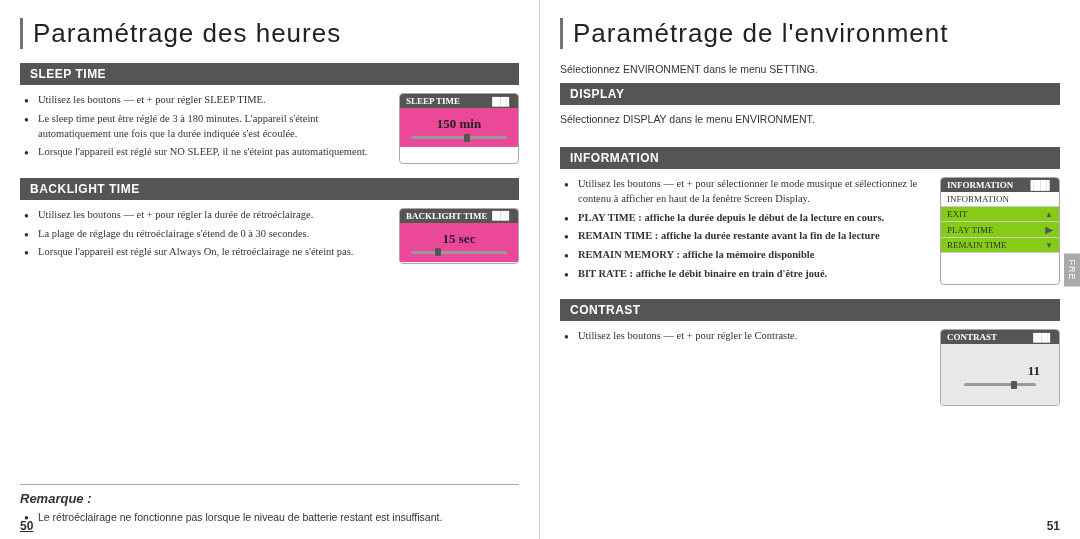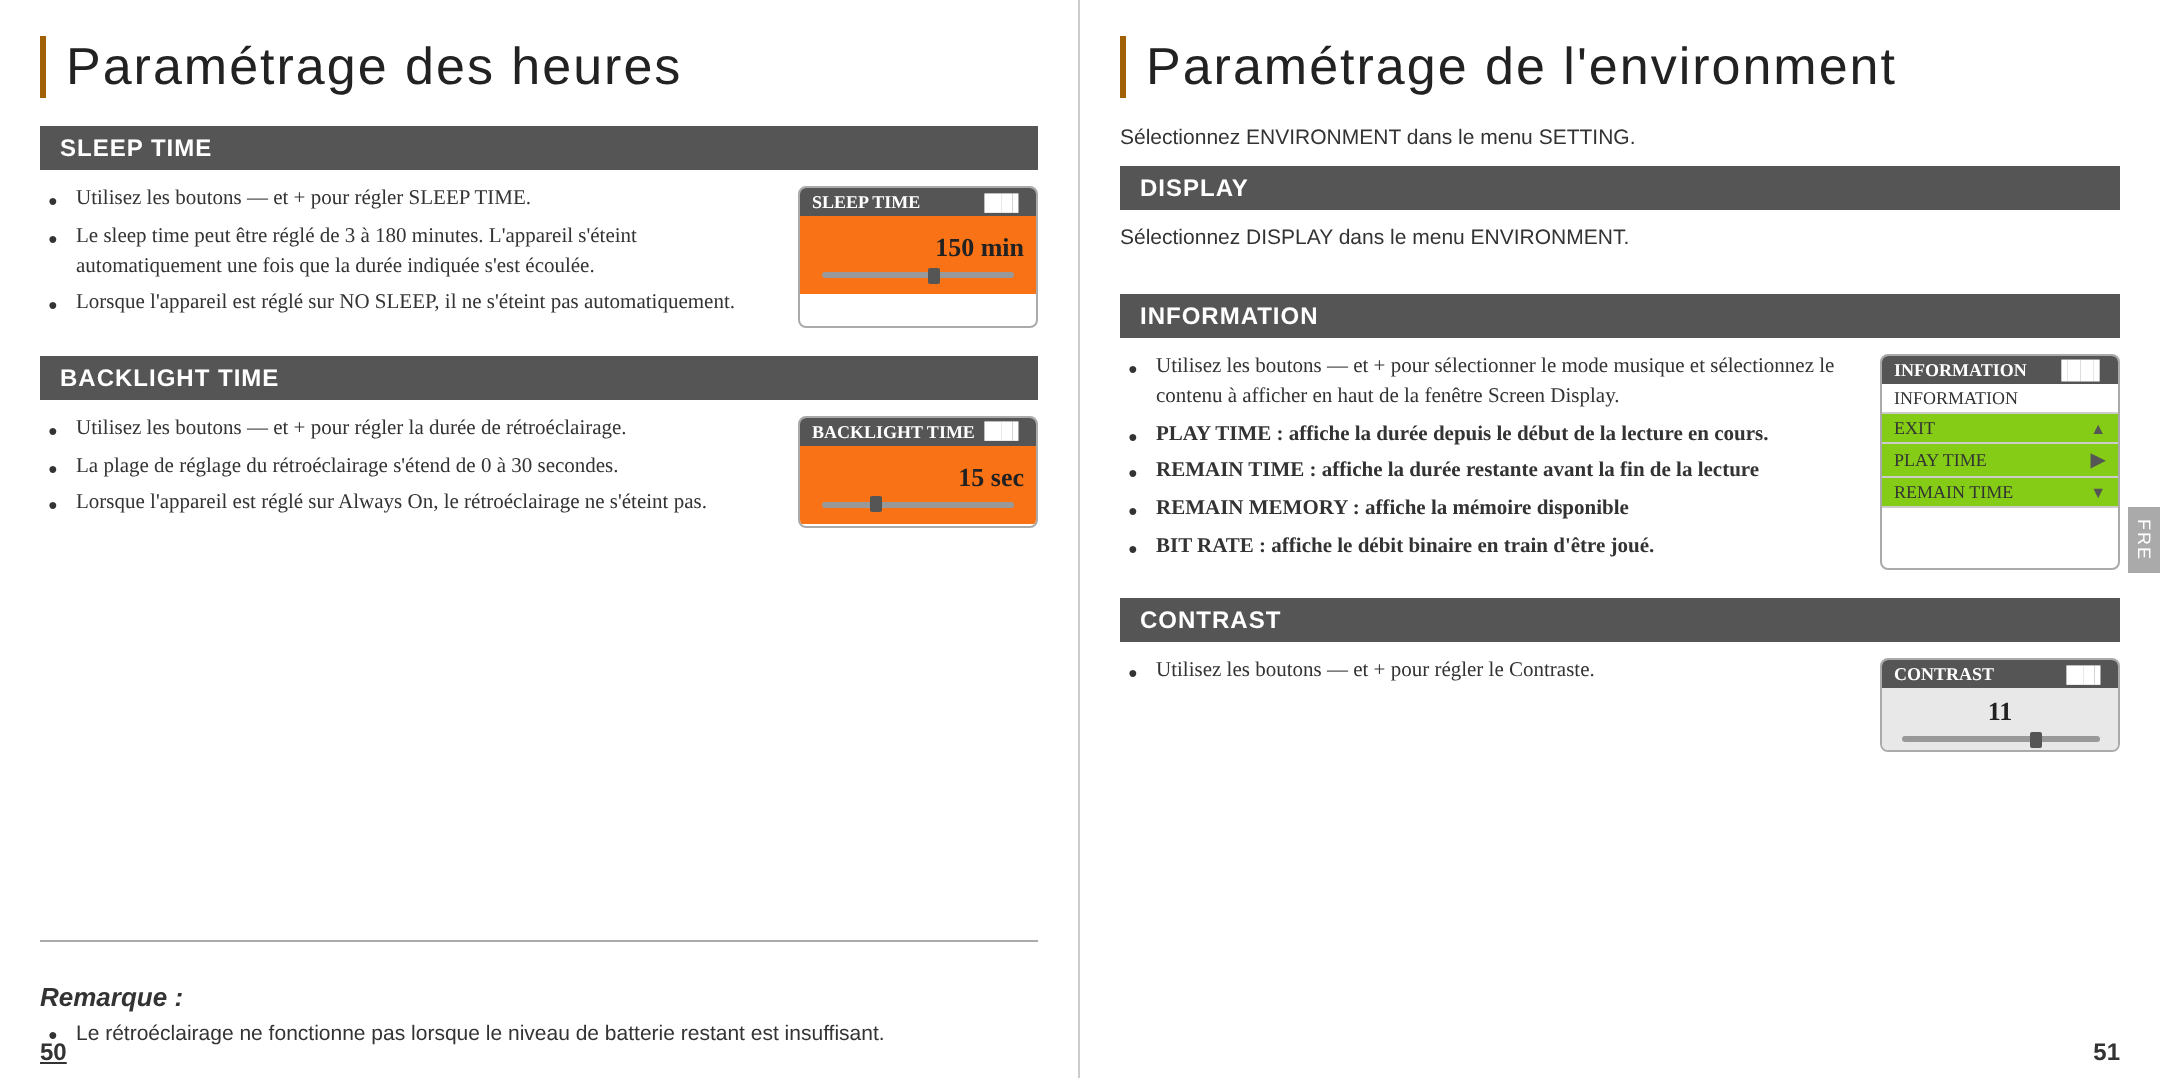--- a/index.html
+++ b/index.html
@@ -30,21 +30,21 @@
       padding: 18px 20px 10px 20px;
       display: flex;
       flex-direction: column;
       position: relative;
     }
     .page-title {
       font-size: 26px;
       font-weight: 300;
       letter-spacing: 1px;
       color: #222;
-      border-left: 3px solid #a16207;
+      border-left: 3px solid #737373;
       padding-left: 10px;
       margin-bottom: 14px;
       line-height: 1.2;
     }
     .section-header {
       background: #555;
       color: #fff;
       font-size: 12px;
       font-weight: bold;
       padding: 4px 10px;
@@ -96,23 +96,23 @@
       font-size: 9px;
       font-weight: bold;
       display: flex;
       justify-content: space-between;
       align-items: center;
     }
     .device-header .battery-icon {
       font-size: 8px;
     }
     .device-body {
-      background: #f97316;
+      background: #ec4899;
       padding: 8px 6px;
-      text-align: right;
+      text-align: center;
     }
     .device-value {
       font-size: 13px;
       font-weight: bold;
       color: #222;
       margin-bottom: 4px;
     }
     .device-slider {
       width: 90%;
       height: 3px;
@@ -125,21 +125,21 @@
       width: 6px;
       height: 8px;
       background: #555;
       border-radius: 1px;
       position: absolute;
       top: -2.5px;
     }
     .note-section {
       margin-top: auto;
       border-top: 1px solid #aaa;
-      padding-top: 20px;
+      padding-top: 6px;
     }
     .note-title {
       font-size: 13px;
       font-style: italic;
       font-weight: bold;
       margin-bottom: 4px;
       color: #333;
     }
     .page-number {
       position: absolute;
@@ -195,22 +195,22 @@
       padding: 6px 3px;
       letter-spacing: 1px;
     }
     .intro-text {
       font-size: 10.5px;
       color: #333;
       margin-bottom: 8px;
     }
     .contrast-device-body {
       background: #e8e8e8;
-      padding: 4px;
-      text-align: center;
+      padding: 19px;
+      text-align: right;
     }
   </style>
 </head>
 <body>
 
 <div class="page">
 
   <div class="left-page">
     <h1 class="page-title">Paramétrage des heures</h1>
 

